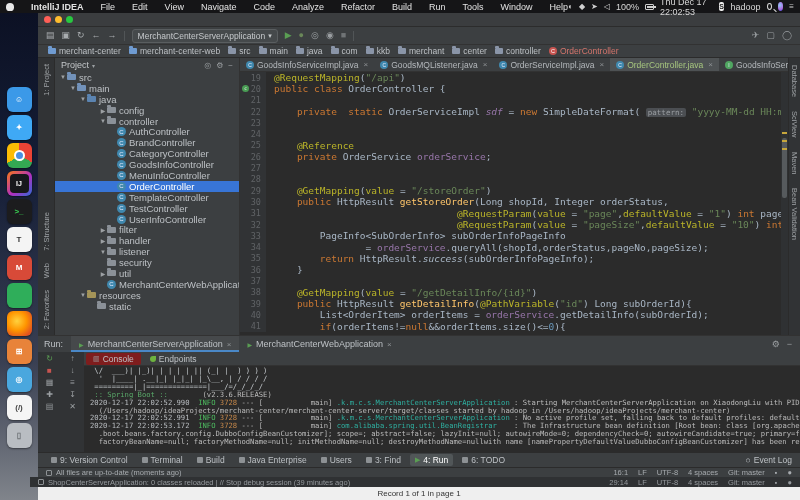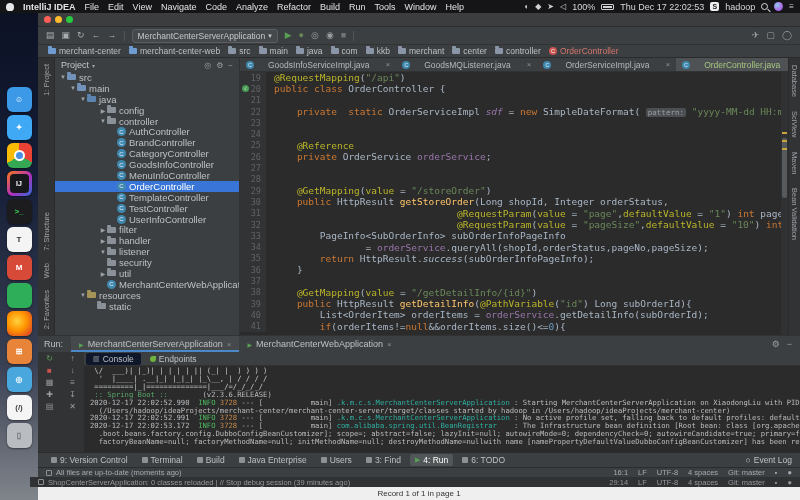--- a/index.html
+++ b/index.html
@@ -5,21 +5,21 @@
   * { margin:0; padding:0; box-sizing:border-box; }
   html,body { width:800px; height:500px; overflow:hidden; background:#000; }
   body { font-family:"Liberation Sans", sans-serif; }
   #screen { position:relative; width:800px; height:500px; background:#2b2b2b; overflow:hidden; }
 
   
   .menubar { position:absolute; left:0; top:0; width:800px; height:13px; background:#151517;
     display:flex; align-items:center; color:#e3e3e3; font-size:9px; padding:0 6px; z-index:50; }
   .mb-left { display:flex; align-items:center; gap:9px; }
   .apple { width:8px; height:8px; background:#e8e8e8; border-radius:50% 50% 45% 45%; }
-  .mb-item { white-space:nowrap; }
+  .mb-item { white-space:nowrap;margin-left:8px; }
   .mb-item.bold { font-weight:bold; }
   .mb-right { margin-left:auto; display:flex; align-items:center; gap:6px; color:#d8d8d8; }
   .mb-ico { font-size:8px; color:#cfcfcf; }
   .batt { width:13px; height:6px; border:1px solid #cfcfcf; border-radius:1px; position:relative; }
   .batt::after { content:""; position:absolute; left:1px; top:1px; bottom:1px; width:9px; background:#cfcfcf; }
   .sbadge { width:9px; height:9px; background:#f0f0f0; color:#222; font-size:7px; font-weight:bold;
     display:flex; align-items:center; justify-content:center; border-radius:2px; }
   .mag { width:7px; height:7px; border:1px solid #d8d8d8; border-radius:50%; position:relative; }
   .mag::after { content:""; position:absolute; left:5px; top:6px; width:4px; height:1px; background:#d8d8d8; transform:rotate(45deg); }
   .siri { width:9px; height:9px; border-radius:50%; background:radial-gradient(circle at 35% 35%, #8ec9f5, #b06ae0 60%, #3b4bd8); }
@@ -81,21 +81,21 @@
   .tico { flex:none; margin-right:3px; }
   .fold { width:9px; height:6px; border-radius:1px; position:relative; background:#8b9198; }
   .fold::before { content:""; position:absolute; left:0; top:-2px; width:4px; height:2px; border-radius:1px 1px 0 0; background:inherit; }
   .fold.java { background:#5b84b1; } .fold.src { background:#7292ba; } .fold.res { background:#a49458; }
   .cball { width:9px; height:9px; border-radius:50%; background:#3f88ae; color:#eef; font-size:6px;
     display:flex; align-items:center; justify-content:center; }
 
   
   .editor { position:absolute; left:240px; top:58px; width:548px; height:277px; background:#2b2b2b; overflow:hidden; }
   .tabsbar { height:14px; background:#3c3f41; border-bottom:1px solid #323232; display:flex; align-items:stretch; overflow:hidden; }
-  .etab { display:flex; align-items:center; gap:14px; padding:0 6px; font-size:8.5px; color:#b4b8bc; white-space:nowrap; }
+  .etab { display:flex; align-items:center; gap:3px; padding:0 6px; font-size:8.5px; color:#b4b8bc; white-space:nowrap; }
   .etab .cball { width:8px; height:8px; font-size:5px; }
   .etab .cball.iface { background:#50a661; }
   .etab.sel { background:#4e5254; color:#a7c77f; }
   .etab .x { color:#8d9194; font-size:8px; margin-left:2px; }
   .codewrap { position:relative; height:263px; overflow:hidden; font-family:"DejaVu Sans Mono", monospace; }
   .cl { height:11.3px; display:flex; align-items:center; }
   .ln { width:26px; flex:none; text-align:right; padding-right:5px; font-size:8.5px; color:#606366;
     background:#313335; align-self:stretch; display:flex; align-items:center; justify-content:flex-end; position:relative; }
   .gico { position:absolute; left:2px; top:2px; width:7px; height:7px; border-radius:50%; background:#499C54; color:#fff; font-size:4.5px; display:flex; align-items:center; justify-content:center; }
   .ct { white-space:pre; font-size:9.5px; color:#a9b7c6; padding-left:8px; }
@@ -112,21 +112,21 @@
   .runpanel { position:absolute; left:38px; top:335px; width:762px; height:117px; background:#3c3f41; border-top:1px solid #323232; }
   .rhead { height:16px; display:flex; align-items:stretch; padding-left:6px; font-size:9px; color:#bdc1c5; }
   .rhead .runlbl { display:flex; align-items:center; margin-right:8px; }
   .rtab { display:flex; align-items:center; gap:4px; padding:0 8px; position:relative; }
   .rtab.sel { background:#46494b; }
   .rtab.sel::after { content:""; position:absolute; left:0; right:0; bottom:0; height:2px; background:#4a88c7; }
   .rtab .x { color:#8d9194; font-size:8px; }
   .rhead .ricons { margin-left:auto; display:flex; align-items:center; gap:7px; padding-right:8px; color:#9b9fa2; font-size:9px; }
   .vtabs { height:14px; display:flex; align-items:center; gap:2px; padding-left:48px; font-size:8.5px; color:#bdc1c5; border-bottom:1px solid #323232; }
   .vtab { display:flex; align-items:center; gap:3px; padding:1px 7px; border-radius:2px; }
-  .vtab.sel { background:#0f172a; }
+  .vtab.sel { background:#7f1d1d; }
   .leafdot { width:6px; height:6px; border-radius:50% 0 50% 50%; background:#6db33f; }
   .conico { font-size:7px; color:#9b9fa2; }
   .runstrip { position:absolute; left:0; top:16px; width:46px; height:101px; background:#313335;
     display:grid; grid-template-columns:1fr 1fr; align-content:start; justify-items:center; padding-top:3px; row-gap:4px; }
   .rs-ico { font-size:8px; color:#9b9fa2; line-height:1; }
   .console { position:absolute; left:46px; top:30px; width:716px; height:87px; background:#2b2b2b;
     font-family:"DejaVu Sans Mono", monospace; font-size:7.2px; line-height:7.9px; color:#bcbcbc;
     padding:1px 0 0 6px; overflow:hidden; }
   .con-line { white-space:pre; }
   .ck-info { color:#4dbb5f; } .ck-pid { color:#c98a4b; } .ck-lgr { color:#2eafa0; }

